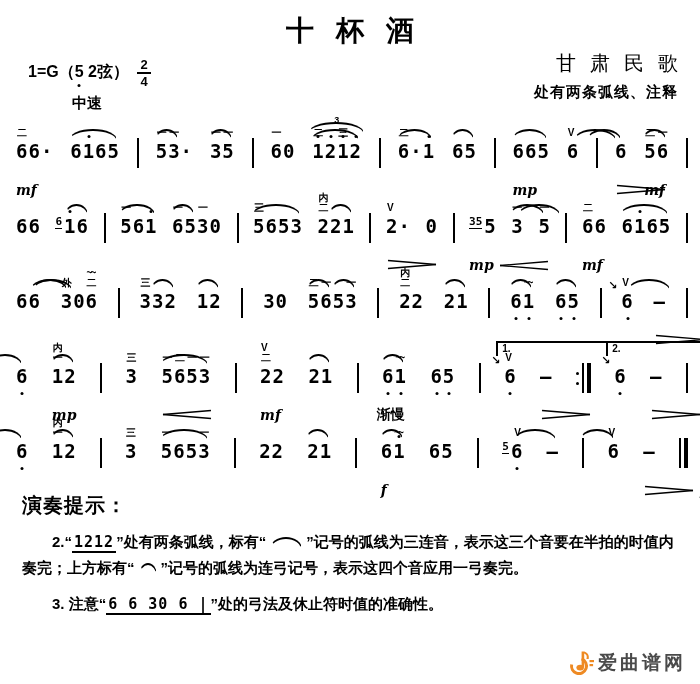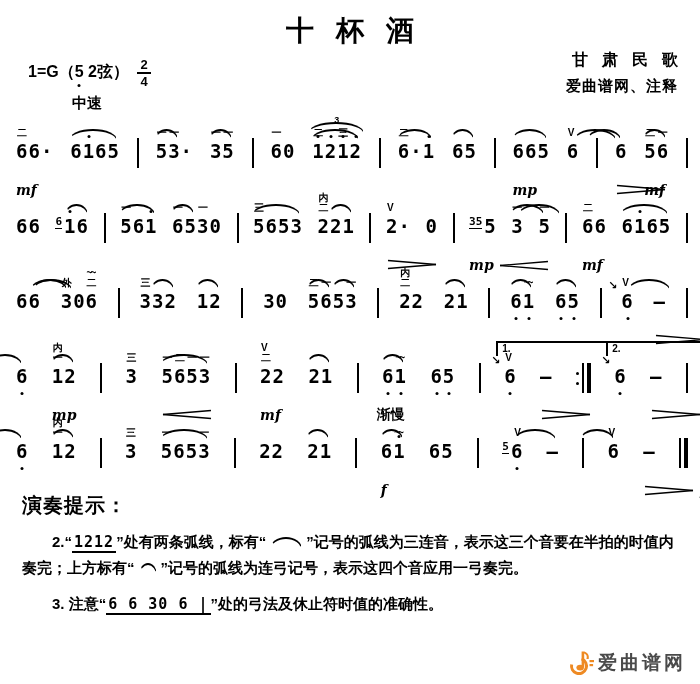--- a/index.html
+++ b/index.html
@@ -8,21 +8,21 @@
   .title{position:absolute;top:12px;left:0;width:100%;text-align:center;
          font-size:28px;font-weight:bold;letter-spacing:22px;text-indent:22px;}
   .keyline{position:absolute;left:28px;top:58px;font-size:16px;font-weight:bold;}
   .keyline .lownote{position:relative;display:inline-block;}
   .keyline .lownote::after{content:"";position:absolute;left:50%;bottom:-6px;width:3px;height:3px;
          border-radius:50%;background:#000;transform:translateX(-50%);}
   .frac{display:inline-block;vertical-align:middle;text-align:center;margin-left:4px;line-height:1;}
   .frac .num{display:block;font-size:13px;font-weight:bold;border-bottom:2px solid #000;padding:0 3px 1px;}
   .frac .den{display:block;font-size:13px;font-weight:bold;padding-top:1px;}
   .credits{position:absolute;right:22px;top:50px;text-align:right;}
-  .credit1{font-size:16px;font-weight:bold;letter-spacing:14px;margin-right:-14px;}
+  .credit1{font-size:20px;font-weight:normal;letter-spacing:14px;margin-right:-14px;}
   .credit2{font-size:15px;font-weight:bold;margin-top:6px;letter-spacing:1px;}
   .tempo{position:absolute;left:28px;top:94px;font-size:15px;font-weight:bold;margin-left:44px;}
 
   .score{position:absolute;left:16px;right:12px;top:116px;}
   .system{position:relative;display:flex;justify-content:space-between;align-items:flex-start;
           height:75px;}
   .grp{position:relative;padding-top:24px;}
   .notes{font-family:"DejaVu Sans Mono","Liberation Mono",monospace;font-size:19px;font-weight:bold;
          line-height:22px;letter-spacing:1px;white-space:nowrap;}
   .ch{position:relative;display:inline-block;}
@@ -72,21 +72,21 @@
   <div class="keyline">
     <span>1=G（</span><span class="lownote">5</span><span>  2弦）</span>
     <span class="frac">
       <span class="num">2</span>
       <span class="den">4</span>
     </span>
   </div>
 
   <div class="credits">
     <div class="credit1">甘肃民歌</div>
-    <div class="credit2">爱曲谱网、注释</div>
+    <div class="credit2">处有两条弧线、注释</div>
   </div>
 
   <div class="tempo">中速</div>
 
   <div class="score">
       <div class="system">
         <div class="grp">
           <span class="mk" style="left: 1px; top: 12px;">二</span>
           <div class="notes u1"><span class="ch">6</span><span class="ch">6</span><span class="ch">·</span></div>
           <div class="below">

